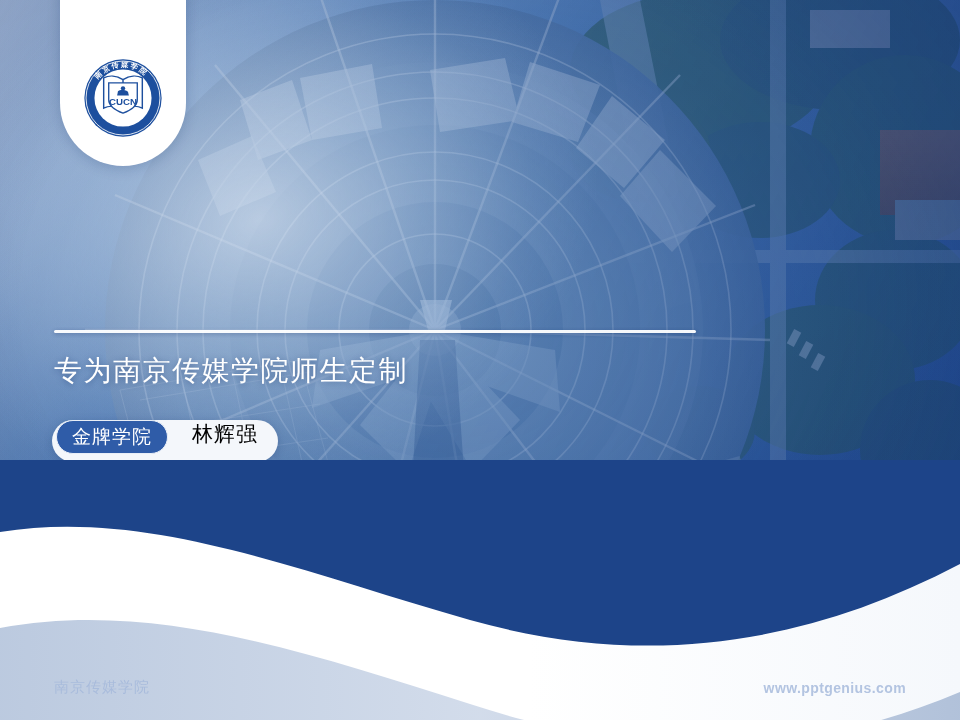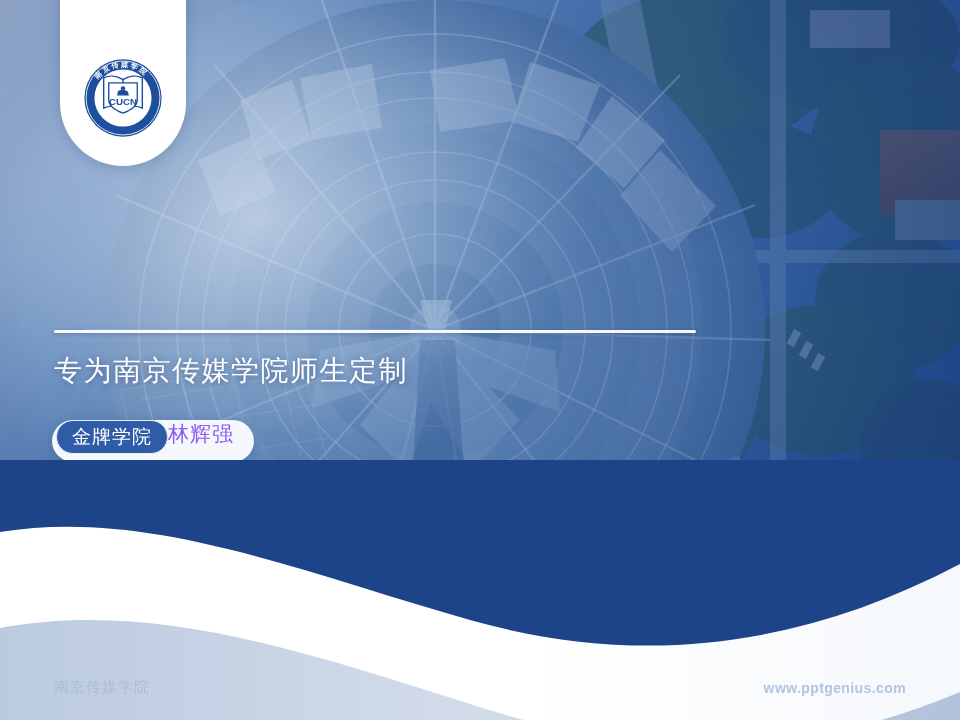--- a/index.html
+++ b/index.html
@@ -99,22 +99,22 @@
     padding: 0 15px;
     background: #2f5ca8;
     border: 1.5px solid #e8eef7;
     border-radius: 17px;
     color: #ffffff;
     font-size: 19px;
     letter-spacing: 1px;
     white-space: nowrap;
   }
   .pill-name {
-    margin-left: 0;
-    color: #8b5cf6;
+    margin-left: 24px;
+    color: #000000;
     font-size: 21px;
     letter-spacing: 1px;
     white-space: nowrap;
   }
 
   
   .waves {
     position: absolute; left: 0; bottom: 0;
     width: 960px; height: 260px;
     display: block;

